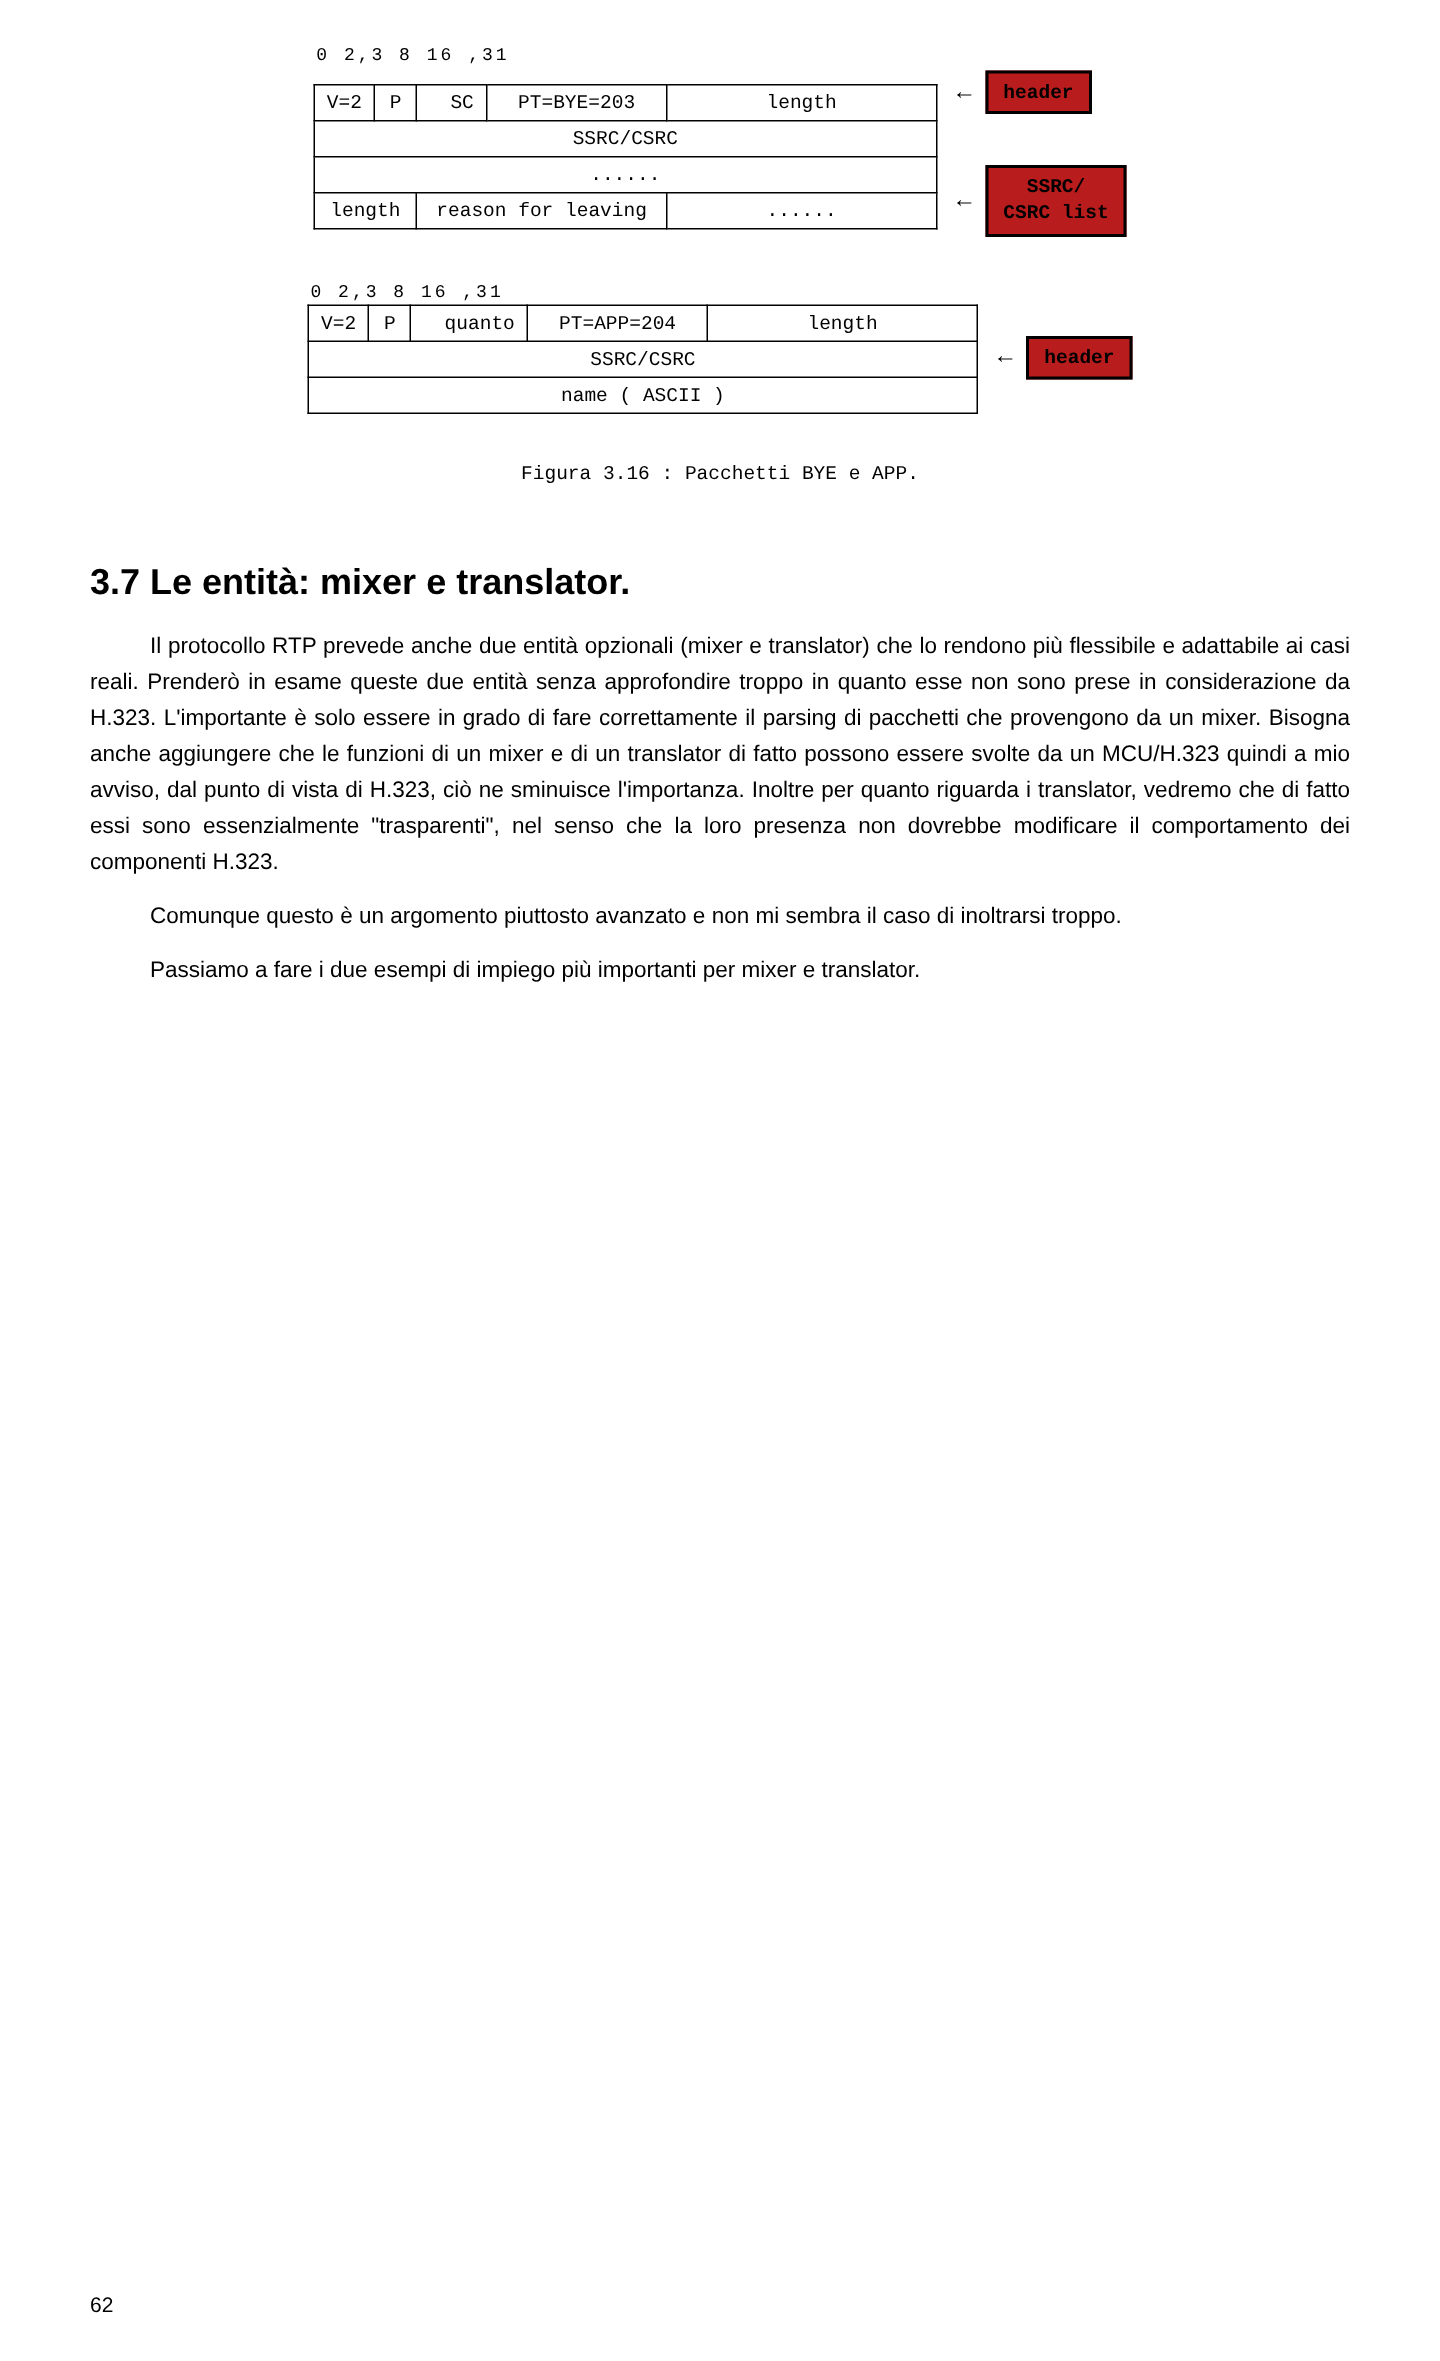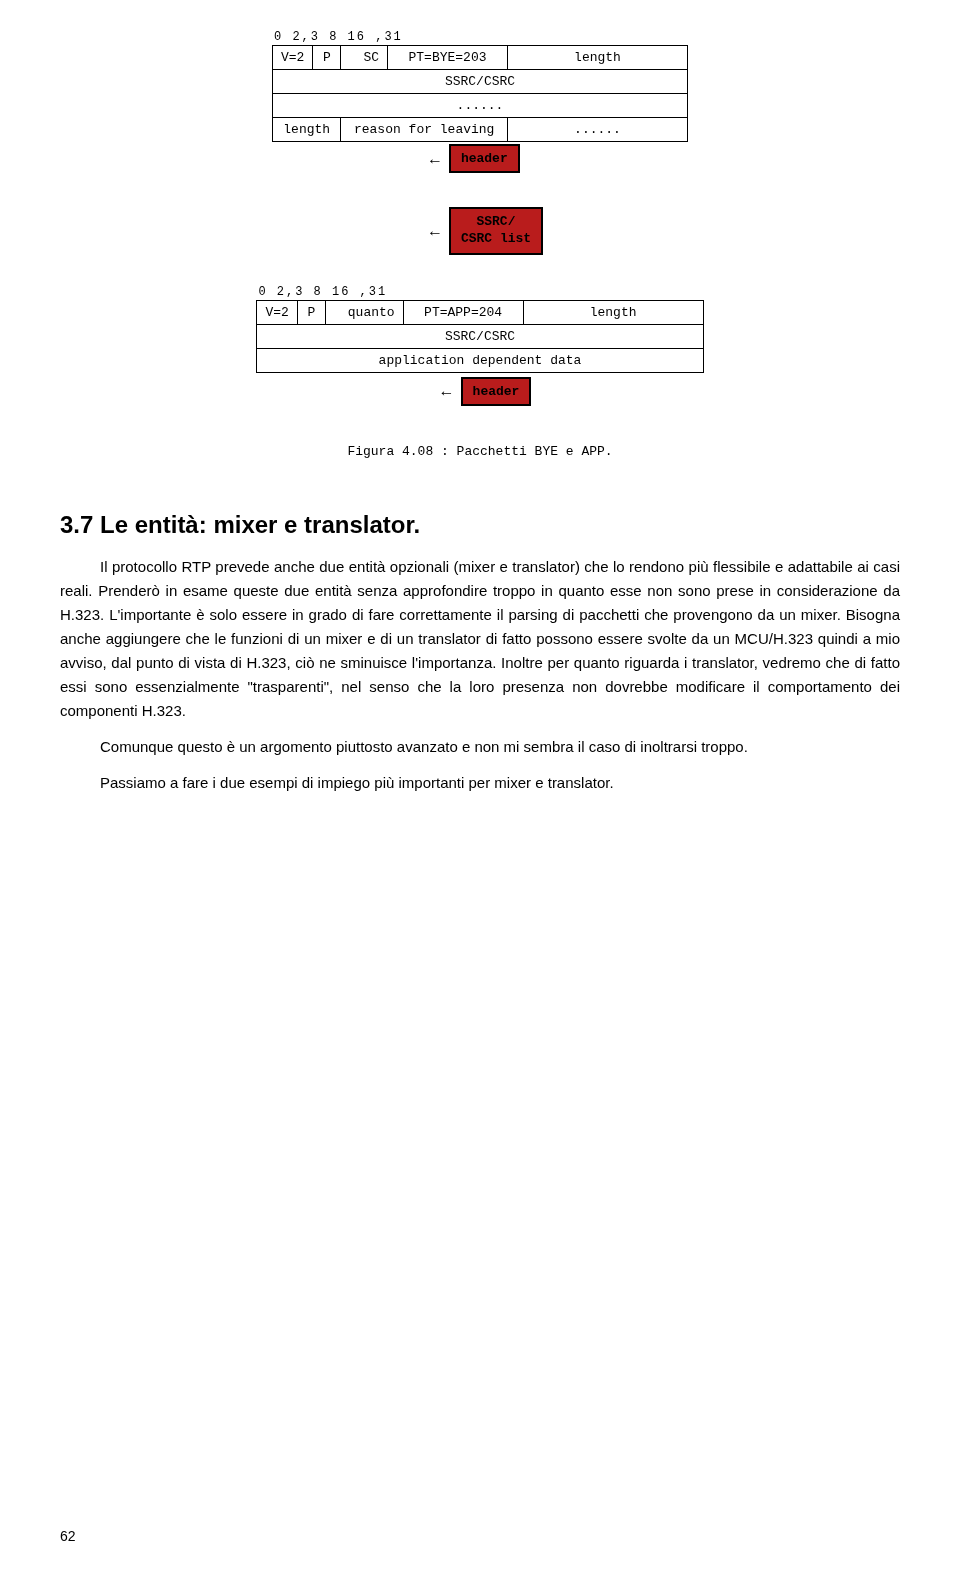--- a/index.html
+++ b/index.html
@@ -50,21 +50,21 @@
       font-family: 'Courier New', monospace;
       font-size: 12px;
       color: #000;
       margin-bottom: 1px;
       padding-left: 2px;
     }
 
     
     .diag-wrapper {
       display: flex;
-      flex-direction: column;
+      flex-direction: row;
       align-items: center;
       position: relative;
     }
 
     .label-box {
       border: 2px solid #000;
       padding: 5px 10px;
       font-family: 'Courier New', monospace;
       font-size: 13px;
       font-weight: bold;
@@ -187,35 +187,35 @@
           <td class="xsmall">V=2</td>
           <td class="xsmall">P</td>
           <td class="small">quanto</td>
           <td class="medium">PT=APP=204</td>
           <td class="wide">length</td>
         </tr>
         <tr>
           <td colspan="5" class="colspan-all">SSRC/CSRC</td>
         </tr>
         <tr>
-          <td colspan="5" class="colspan-all">application dependent data</td>
+          <td colspan="5" class="colspan-all">name ( ASCII )</td>
         </tr>
       </tbody>
         </table>
 
       <div class="side-labels-bye">
         <div class="side-label-entry" style="margin-top:4px;">
           <span class="arrow-sym">←</span>
           <div class="label-box">header</div>
         </div>
       </div>
     </div>
   </div>
 
-  <div class="figure-caption">Figura 4.08 : Pacchetti BYE e APP.</div>
+  <div class="figure-caption">Figura 3.16 : Pacchetti BYE e APP.</div>
 </div>
 
 <h2 class="section-title">3.7 Le entità: mixer e translator.</h2>
 
 <p class="body-text indent">
   Il protocollo RTP prevede anche due entità opzionali (mixer e translator) che lo rendono più flessibile e adattabile ai casi reali. Prenderò in esame queste due entità senza approfondire troppo in quanto esse non sono prese in considerazione da H.323. L'importante è solo essere in grado di fare correttamente il parsing di pacchetti che provengono da un mixer. Bisogna anche aggiungere che le funzioni di un mixer e di un translator di fatto possono essere svolte da un MCU/H.323 quindi a mio avviso, dal punto di vista di H.323, ciò ne sminuisce l'importanza. Inoltre per quanto riguarda i translator, vedremo che di fatto essi sono essenzialmente "trasparenti", nel senso che la loro presenza non dovrebbe modificare il comportamento dei componenti H.323.
 </p>
 
 <p class="body-text indent">
   Comunque questo è un argomento piuttosto avanzato e non mi sembra il caso di inoltrarsi troppo.

